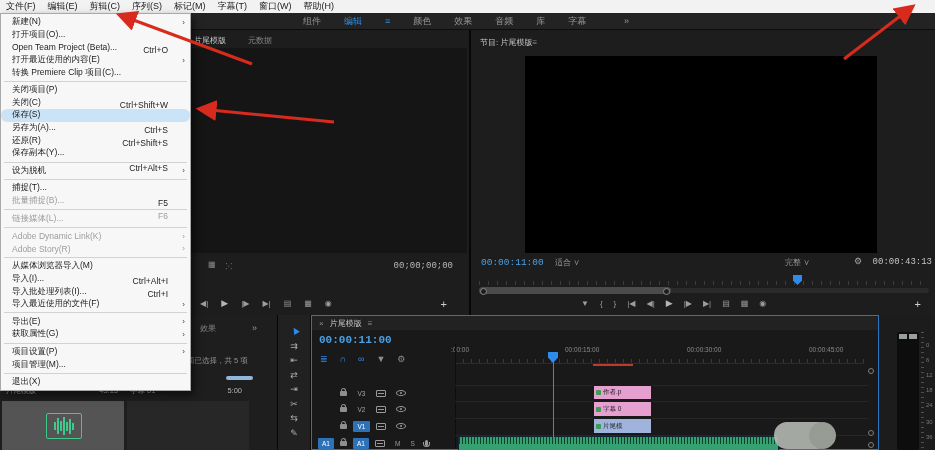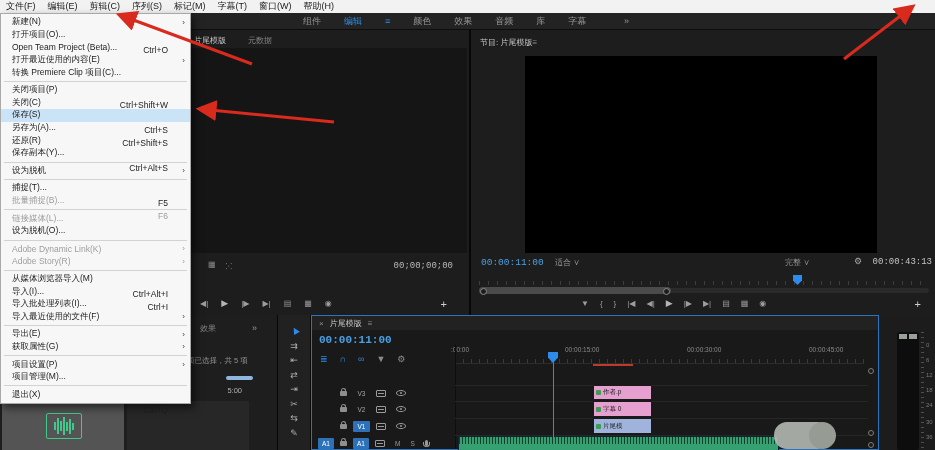--- a/index.html
+++ b/index.html
@@ -23,21 +23,21 @@
 
   
   .file-menu { position:absolute; left:0; top:13px; width:191px; background:#f7f7f7;
                border:1px solid #a9a9a9; box-shadow:3px 4px 8px rgba(0,0,0,.55);
                z-index:50; padding:2px 0; display:flex; flex-direction:column; }
   .mi { height:12.6px; display:flex; align-items:center; padding:0 5px 0 11px;
         font-size:8.5px; color:#1c1c1c; white-space:nowrap; }
   .mi-label { flex:1; }
   .mi-short { margin-right:9px;margin-top:30px; }
   .mi-arrow { width:8px; text-align:right; font-size:8px; color:#444; }
-  .mi.hl { background:#cbe3f7; }
+  .mi.hl { background:#cbe3f7;border-radius:6px; }
   .mi.dis { color:#9d9d9d; }
   .mi.dis .mi-arrow { color:#9d9d9d; }
   .mi.sep { height:5px; position:relative; padding:0; }
   .mi.sep::after { content:''; position:absolute; left:3px; right:3px; top:2px;
                    border-top:1px solid #d2d2d2; }
 
   
   .ptab { font-size:8px; color:#c9c9c9; }
   .ptab.dim { color:#858585; }
   .mini { color:#8f8f8f; font-size:8px; }
@@ -599,25 +599,20 @@
         <span class="mi-short"></span>
         <span class="mi-arrow"></span>
       </div>
 
       <div class="mi dis">
         <span class="mi-label">链接媒体(L)...</span>
         <span class="mi-short"></span>
         <span class="mi-arrow"></span>
       </div>
 
-      <div class="mi">
-        <span class="mi-label">设为脱机(O)...</span>
-        <span class="mi-short"></span>
-        <span class="mi-arrow"></span>
-      </div>
 
       <div class="mi sep">
         <span class="mi-label"></span>
         <span class="mi-short"></span>
         <span class="mi-arrow"></span>
       </div>
 
       <div class="mi dis">
         <span class="mi-label">Adobe Dynamic Link(K)</span>
         <span class="mi-short"></span>

